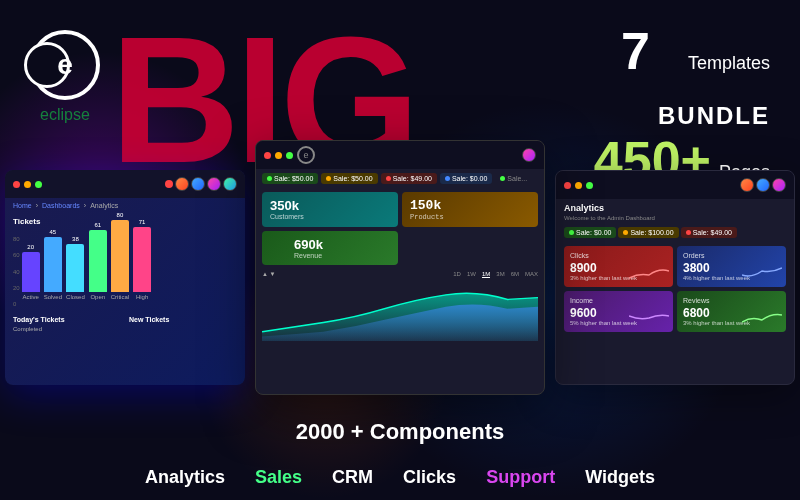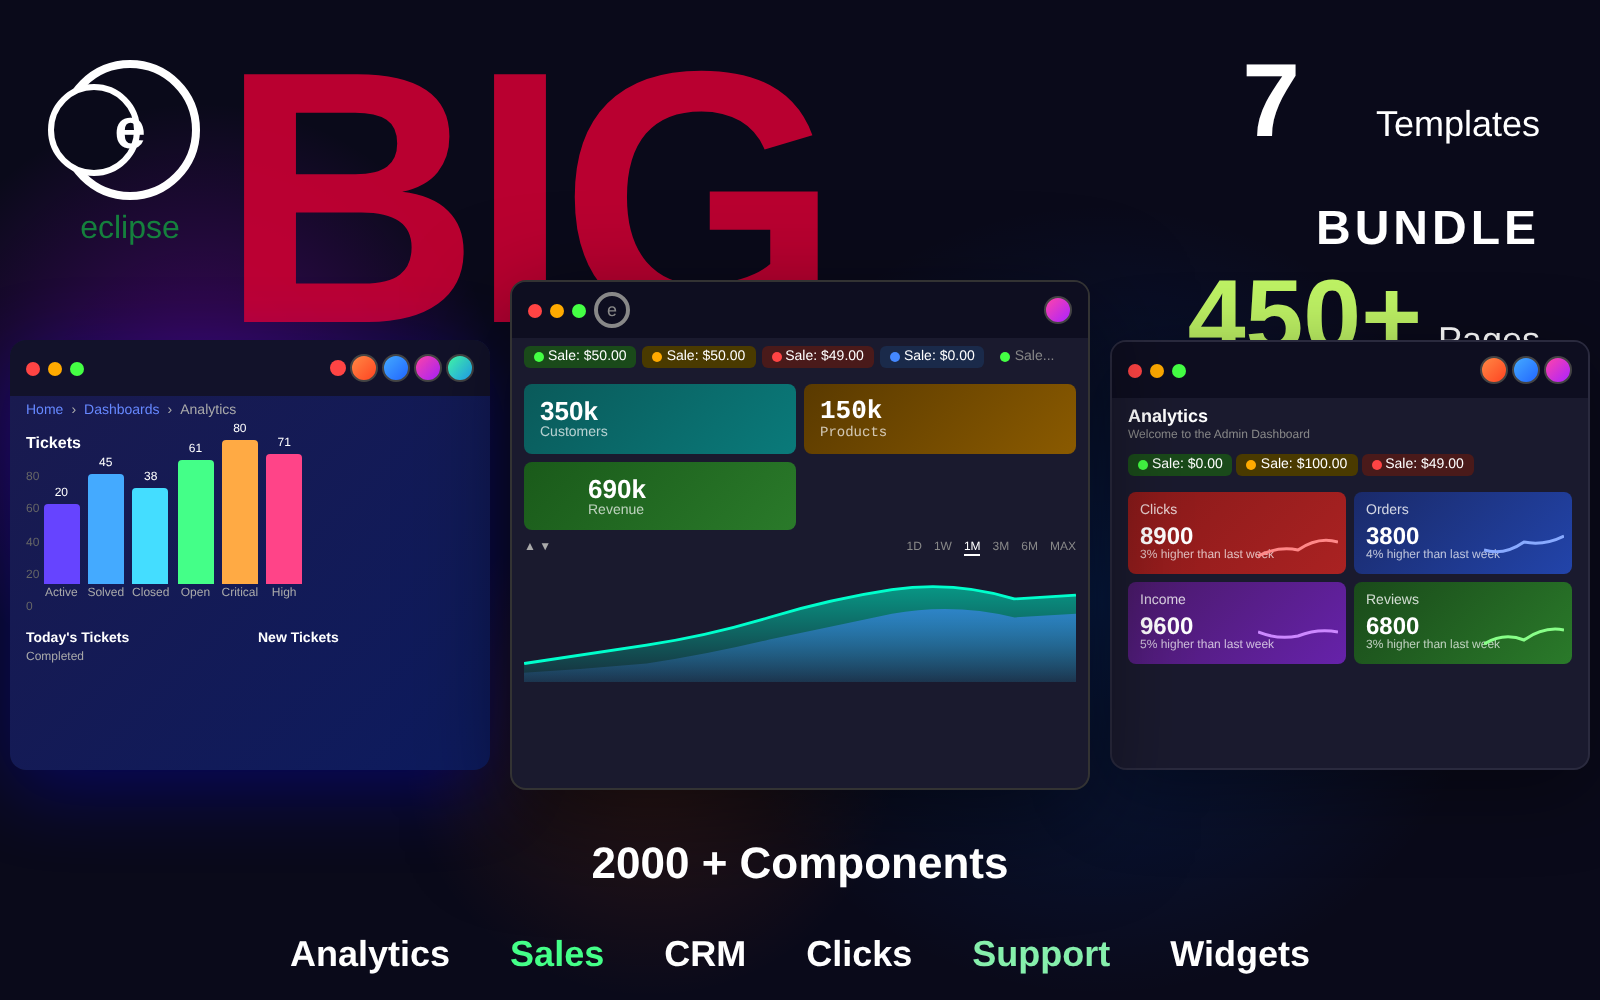--- a/index.html
+++ b/index.html
@@ -399,21 +399,21 @@
     .nav-item {
       font-size: 18px;
       font-weight: bold;
       cursor: pointer;
     }
     .nav-analytics { color: #fff; }
     .nav-sales { color: #44ff88; }
     .nav-crm { color: #fff; }
     .nav-crypto { color: #fff; }
     .nav-ecommerce { color: #fff; }
-    .nav-support { color: #86efac; }
+    .nav-support { color: #d946ef; }
     .nav-widgets { color: #fff; }
 
     
     .avatar-group {
       margin-left: auto;
       display: flex;
       gap: 2px;
       align-items: center;
     }
     .avatar-sm {

